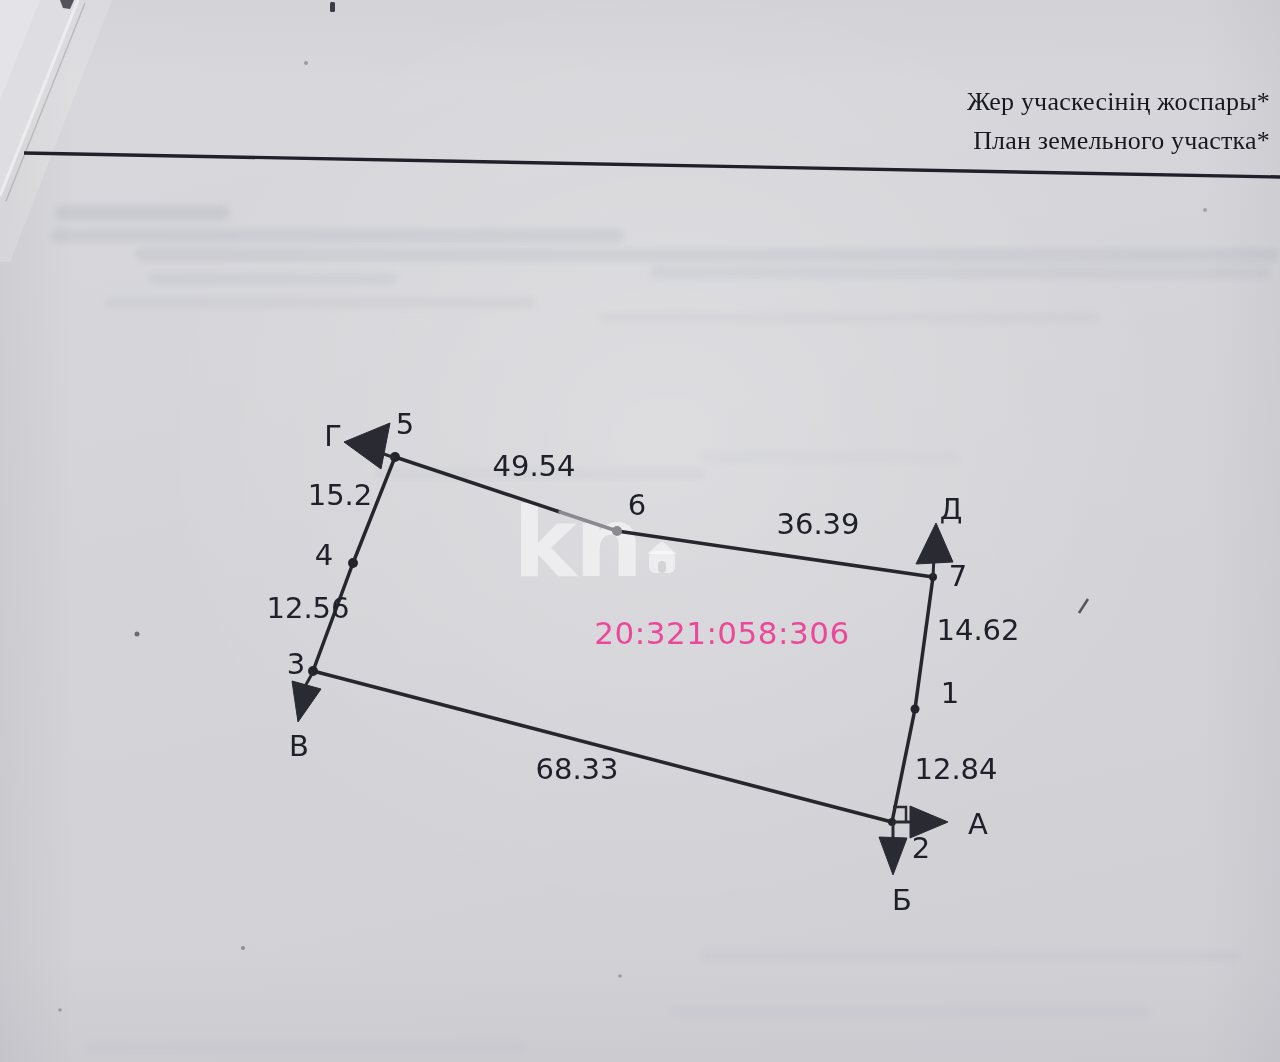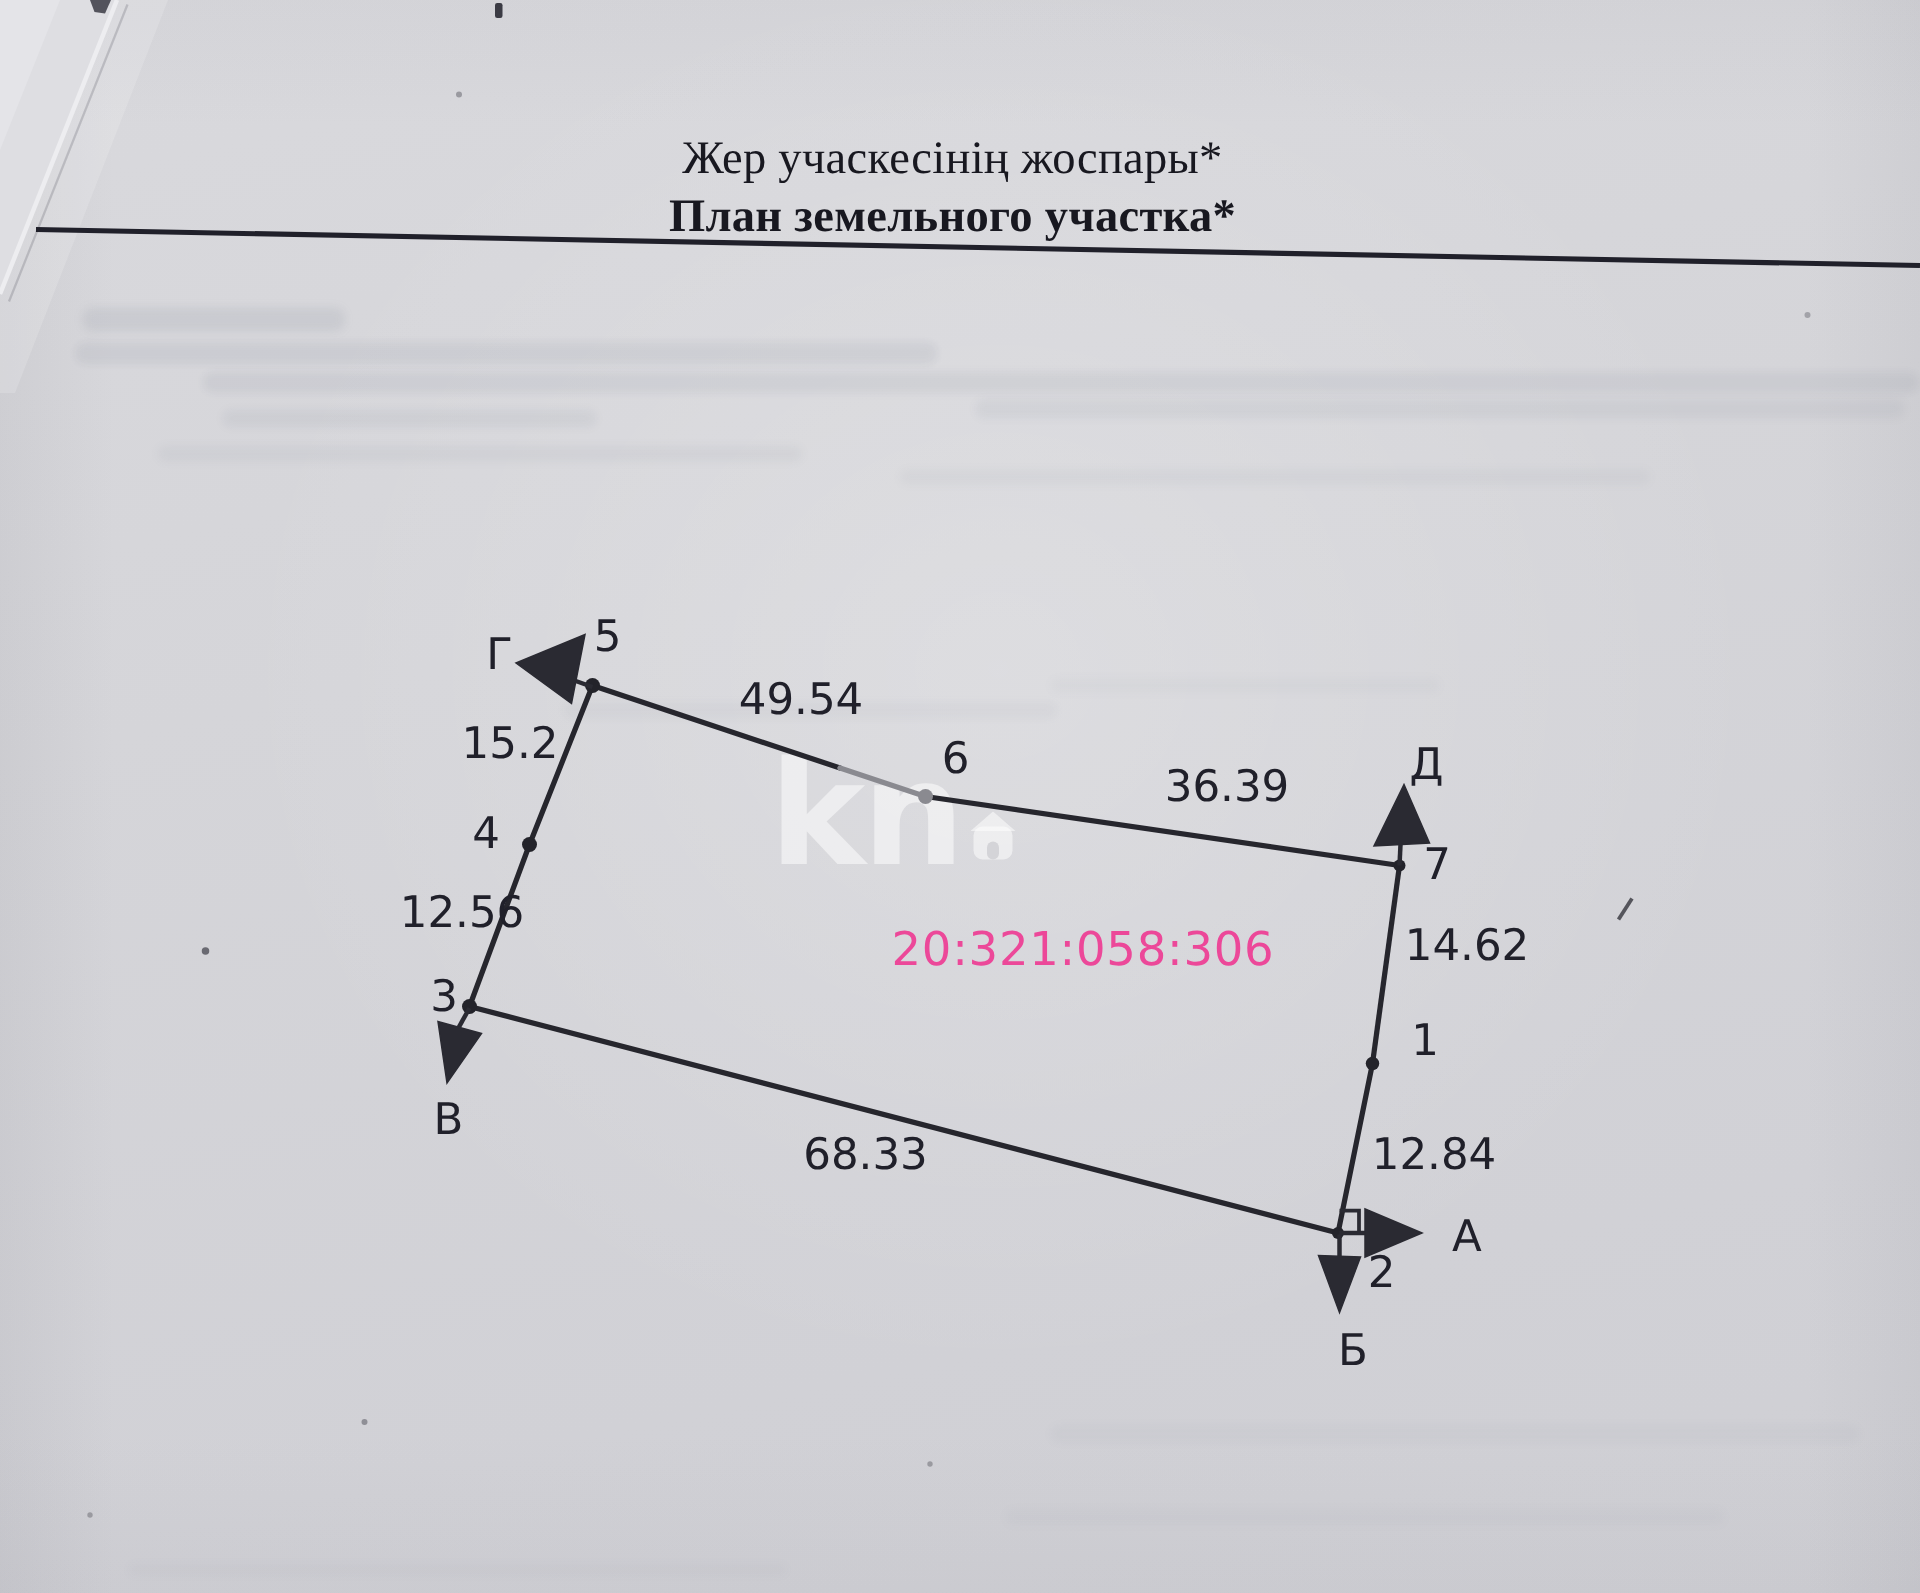--- a/index.html
+++ b/index.html
@@ -9,25 +9,25 @@
     background:
       radial-gradient(ellipse at 52% 42%, rgba(255,255,255,0.20) 0%, rgba(255,255,255,0) 55%),
       linear-gradient(168deg, #d9d9dd 0%, #d5d5d9 38%, #d1d1d6 78%, #cfcfd4 100%);
     font-family:"DejaVu Sans","Liberation Sans",sans-serif;
   }
   .vignette { position:absolute; inset:0; pointer-events:none;
     background:
       linear-gradient(90deg, rgba(90,90,100,0.07) 0%, rgba(0,0,0,0) 6%, rgba(0,0,0,0) 94%, rgba(90,90,100,0.06) 100%),
       linear-gradient(180deg, rgba(120,120,130,0.05) 0%, rgba(0,0,0,0) 8%, rgba(0,0,0,0) 90%, rgba(120,120,130,0.06) 100%);
   }
-  .title { position:absolute; left:0; width:1270px; text-align:center;
+  .title { position:absolute; left:0; width:1270px; text-align:right;
     font-family:"Liberation Serif","DejaVu Serif",serif;
-    font-size:31px; color:#181820; letter-spacing:0.2px; white-space:nowrap; }
+    font-size:26px; color:#181820; letter-spacing:0.2px; white-space:nowrap; }
   .title-1 { top:87px; }
-  .title-2 { top:126px;font-weight:bold; }
+  .title-2 { top:126px; }
   .ghost { position:absolute; background:rgba(104,106,124,0.11);
     filter:blur(3px); border-radius:7px; }
   .lbl { position:absolute; transform:translate(-50%,-50%);
     font-size:29px; color:#20202a; white-space:nowrap; }
   .cadastral { font-size:31px; color:#ec4899; letter-spacing:0.5px; }
   .watermark { position:absolute; left:513px; top:487px; height:92px;
     display:flex; align-items:flex-end;
     font-weight:bold; font-size:96px; color:rgba(255,255,255,0.52);
     letter-spacing:-2px; user-select:none; }
   .watermark .wm-txt { line-height:0.74; }

